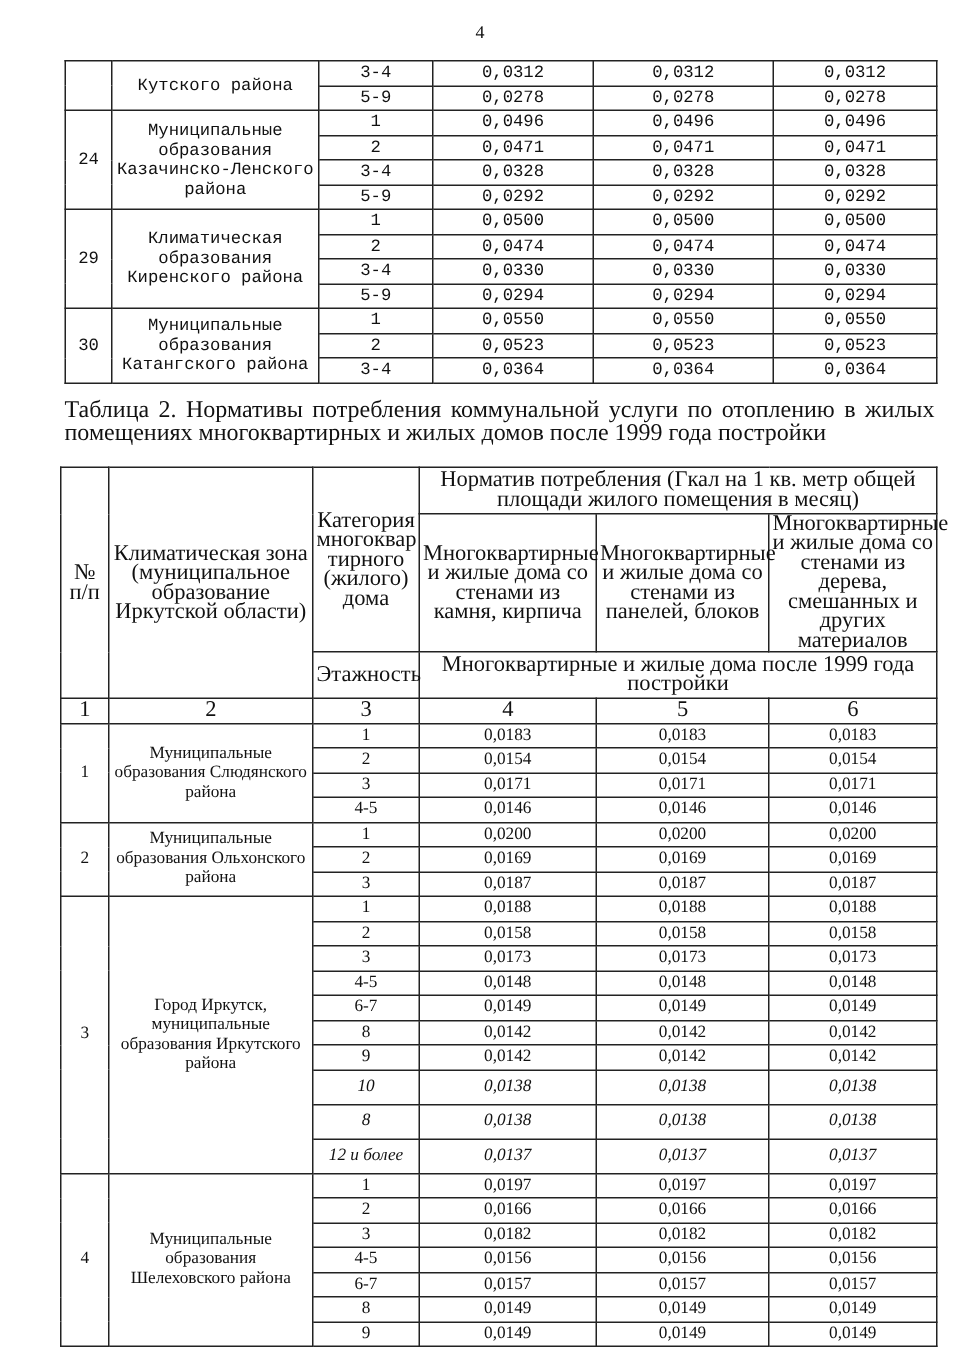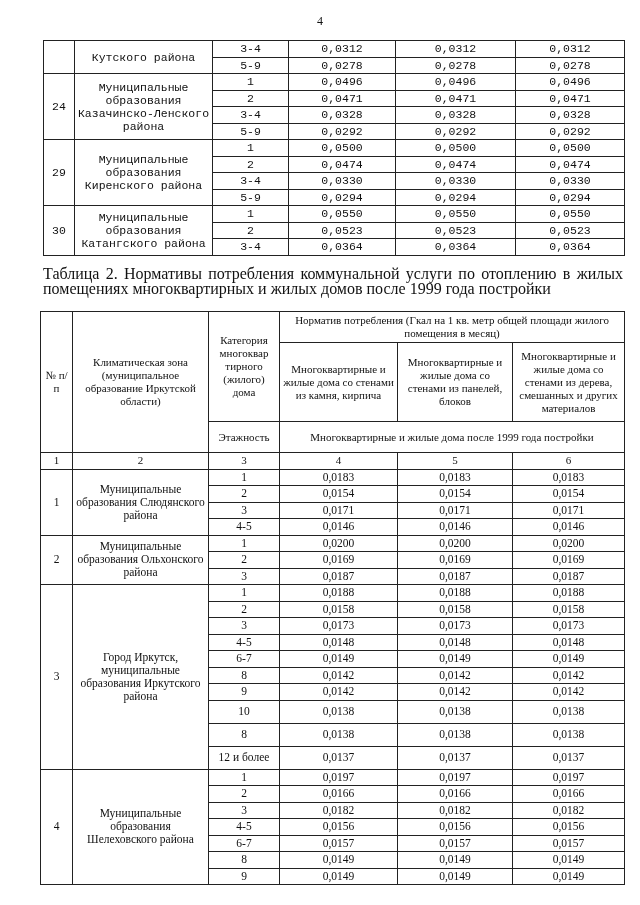--- a/index.html
+++ b/index.html
@@ -6,23 +6,23 @@
   body { width:640px; height:905px; position:relative; overflow:hidden;
          font-family:"Liberation Serif", "DejaVu Serif", serif; color:#111; }
   .page-num { position:absolute; top:14px; left:0; width:640px; text-align:center; font-size:12px; }
   table { border-collapse:collapse; position:absolute; table-layout:fixed; }
   td { border:1px solid #222; text-align:center; vertical-align:middle; padding:0 2px;
        font-size:11.5px; line-height:13px; }
   #t1 { left:43px; top:40px; width:581px;font-family:Liberation Mono, monospace; }
   #t1 td { height:15.5px; }
   #t2 { left:40px; top:311px; width:584px; }
   #t2 td { height:15.5px; }
-  #t2 td.tall { height:22px; }
+  #t2 td.tall { height:22px;font-style:italic; }
   .caption { position:absolute; left:43px; top:266px; width:580px; font-size:16px; line-height:15px; text-align:justify; }
-  .hdr td { font-size:11px; line-height:13px; }
+  .hdr td { font-size:15px; line-height:13px; }
 </style>
 </head>
 <body>
 
 <div class="page-num">4</div>
 
 <table id="t1">
   <colgroup>
     <col style="width:31px">
       <col style="width:138px">
@@ -67,21 +67,21 @@
         <td>0,0328</td>
       </tr>
       <tr>
         <td>5-9</td>
         <td>0,0292</td>
         <td>0,0292</td>
         <td>0,0292</td>
       </tr>
       <tr>
         <td rowspan="4">29</td>
-        <td rowspan="4">Муниципальные образования Киренского района</td>
+        <td rowspan="4">Климатическая образования Киренского района</td>
         <td>1</td>
         <td>0,0500</td>
         <td>0,0500</td>
         <td>0,0500</td>
       </tr>
       <tr>
         <td>2</td>
         <td>0,0474</td>
         <td>0,0474</td>
         <td>0,0474</td>

